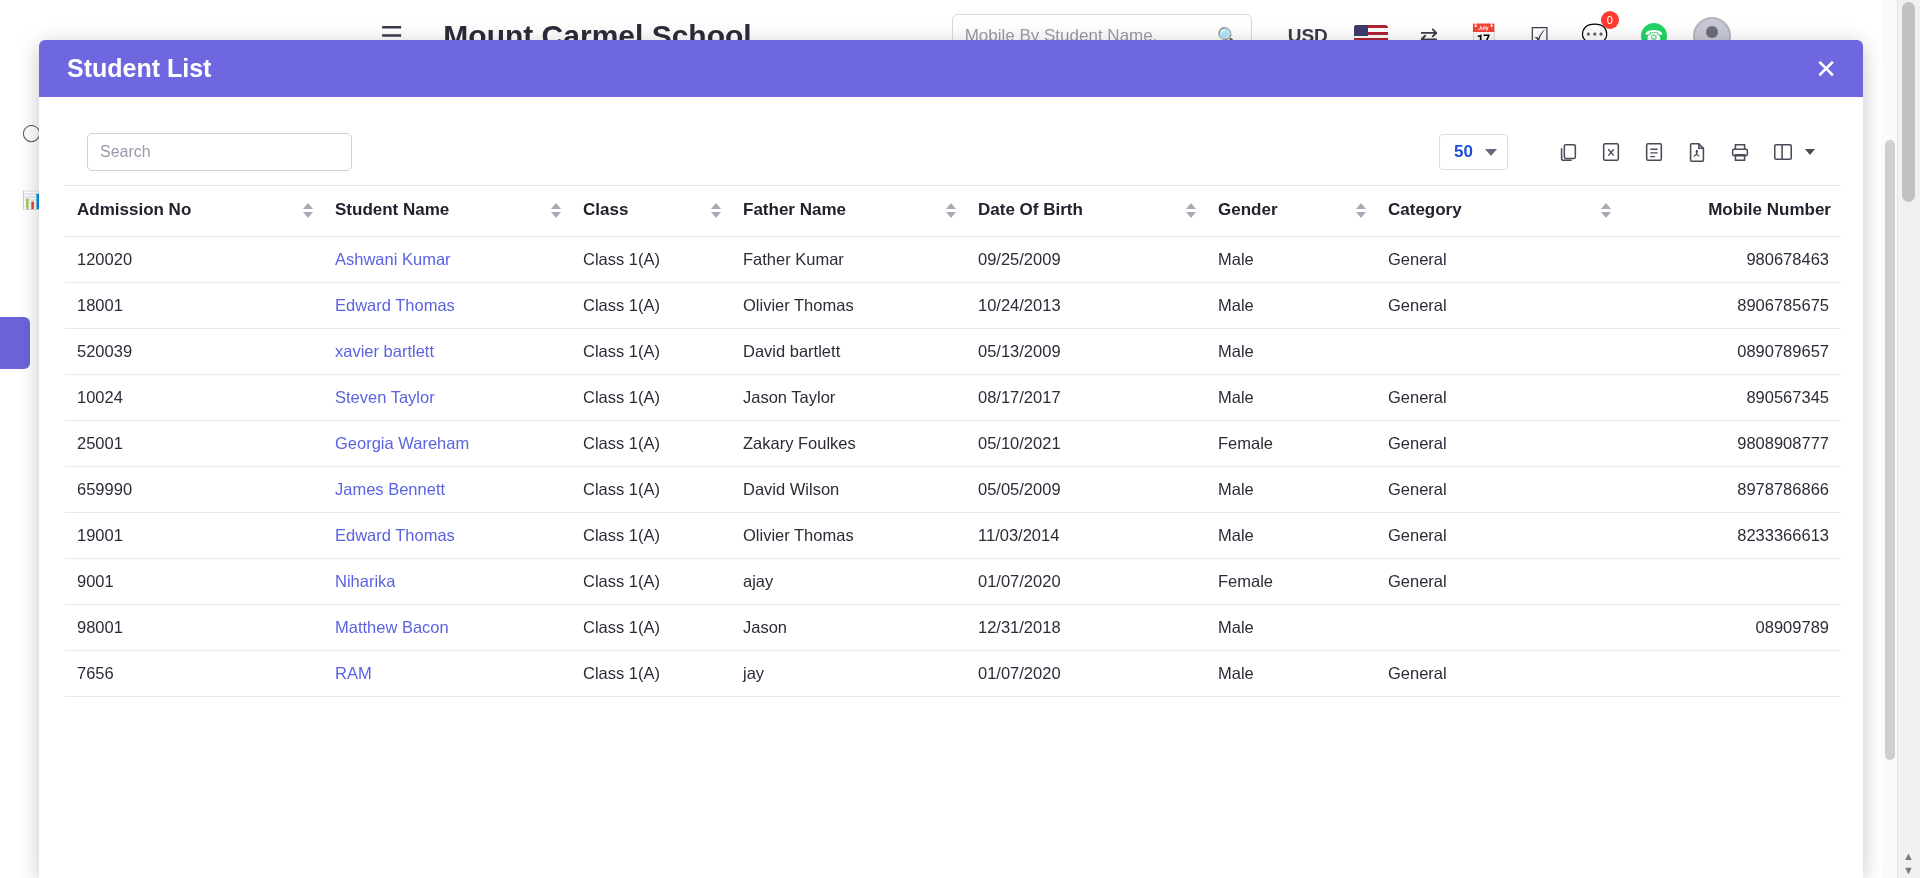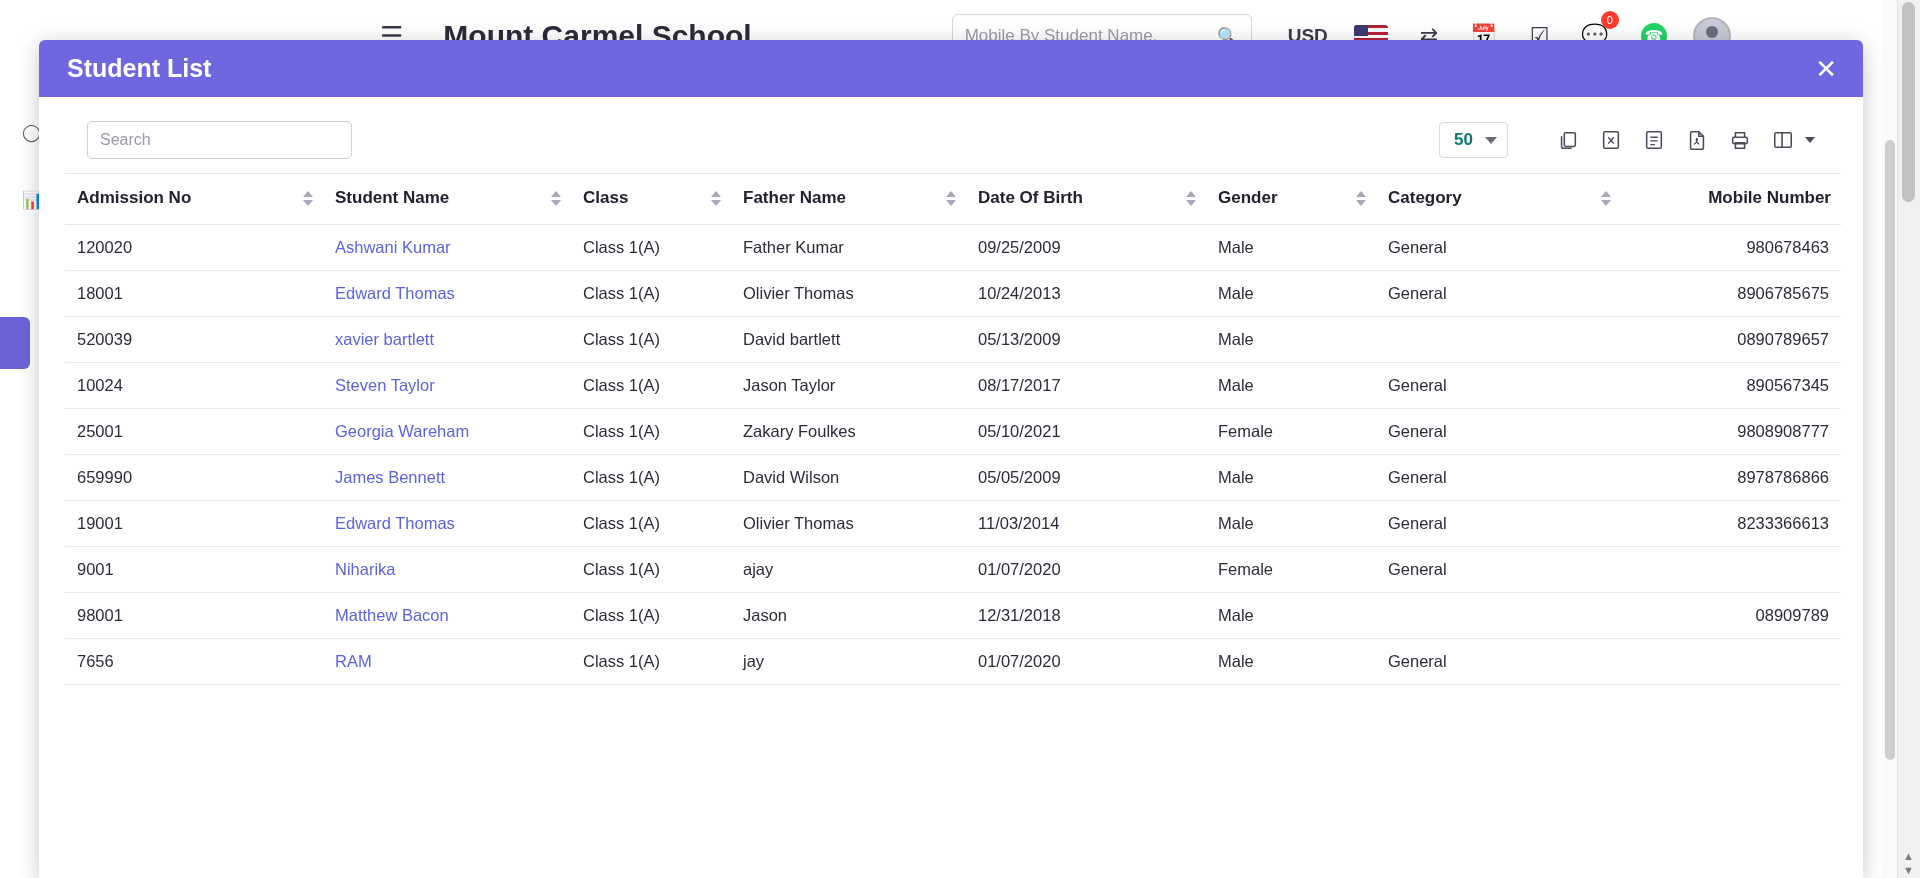--- a/index.html
+++ b/index.html
@@ -226,21 +226,21 @@
     font-weight: bold;
   }
   .modal-close {
     color: #ffffff;
     font-size: 26px;
     line-height: 1;
     cursor: pointer;
   }
 
   .modal-body {
-    padding: 0 26px;
+    padding: 12px 26px;
   }
 
   .toolbar {
     display: flex;
     align-items: center;
     justify-content: space-between;
     padding: 24px 22px 14px 22px;
   }
   .search-input {
     width: 265px;
@@ -265,21 +265,21 @@
     align-items: center;
     border: 1px solid #dcdce4;
     border-radius: 4px;
     height: 34px;
     padding: 0 10px 0 14px;
     margin-right: 30px;
   }
   .page-size-value {
     font-size: 17px;
     font-weight: bold;
-    color: #0f766e;
+    color: #1d4ed8;
     margin-right: 12px;
   }
   .caret-down {
     width: 0; height: 0;
     border-left: 6px solid transparent;
     border-right: 6px solid transparent;
     border-top: 7px solid #6a6a7a;
   }
   .tool-icons {
     display: flex;

